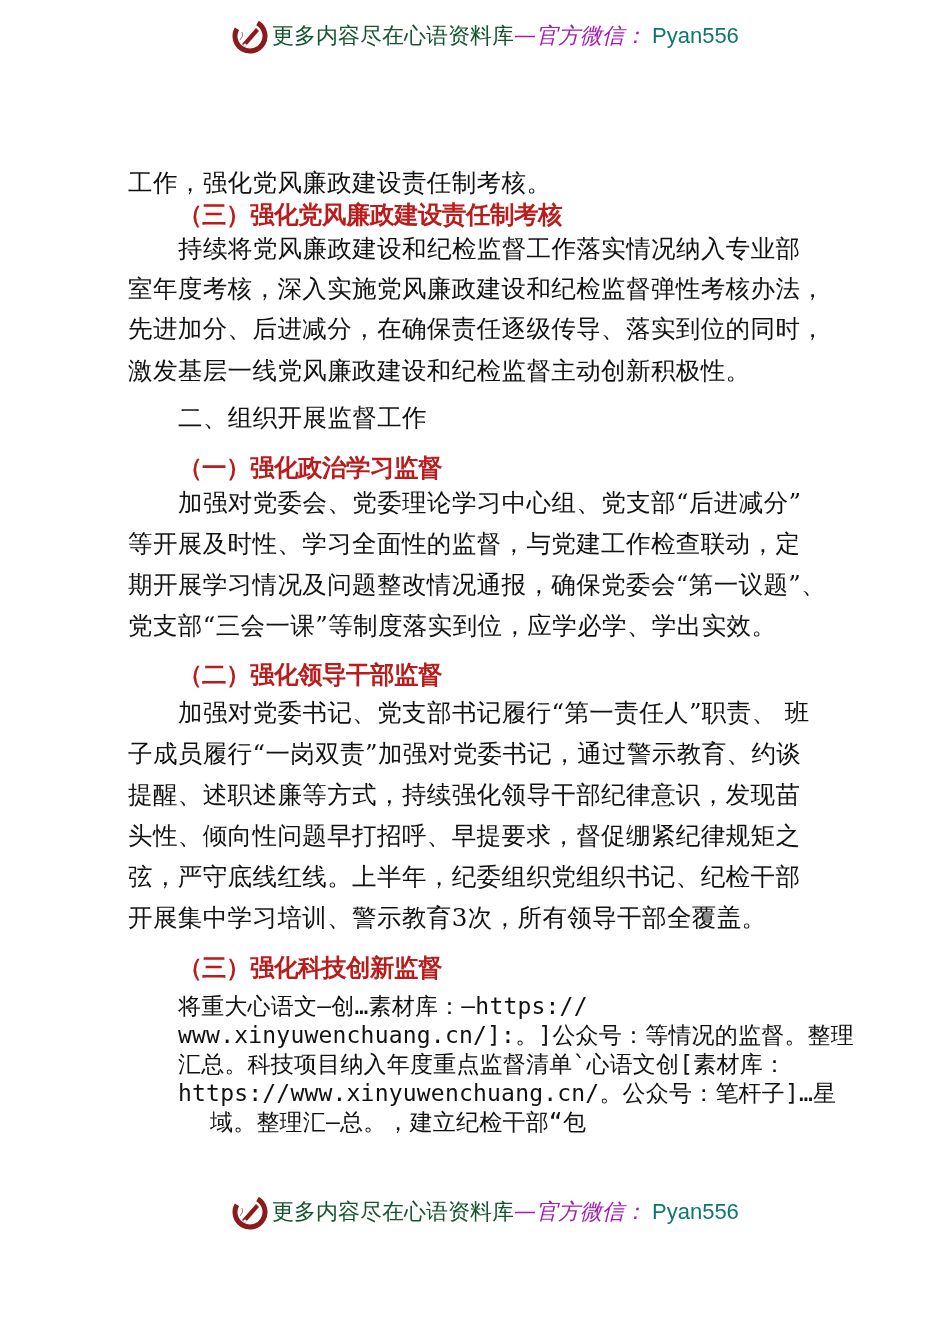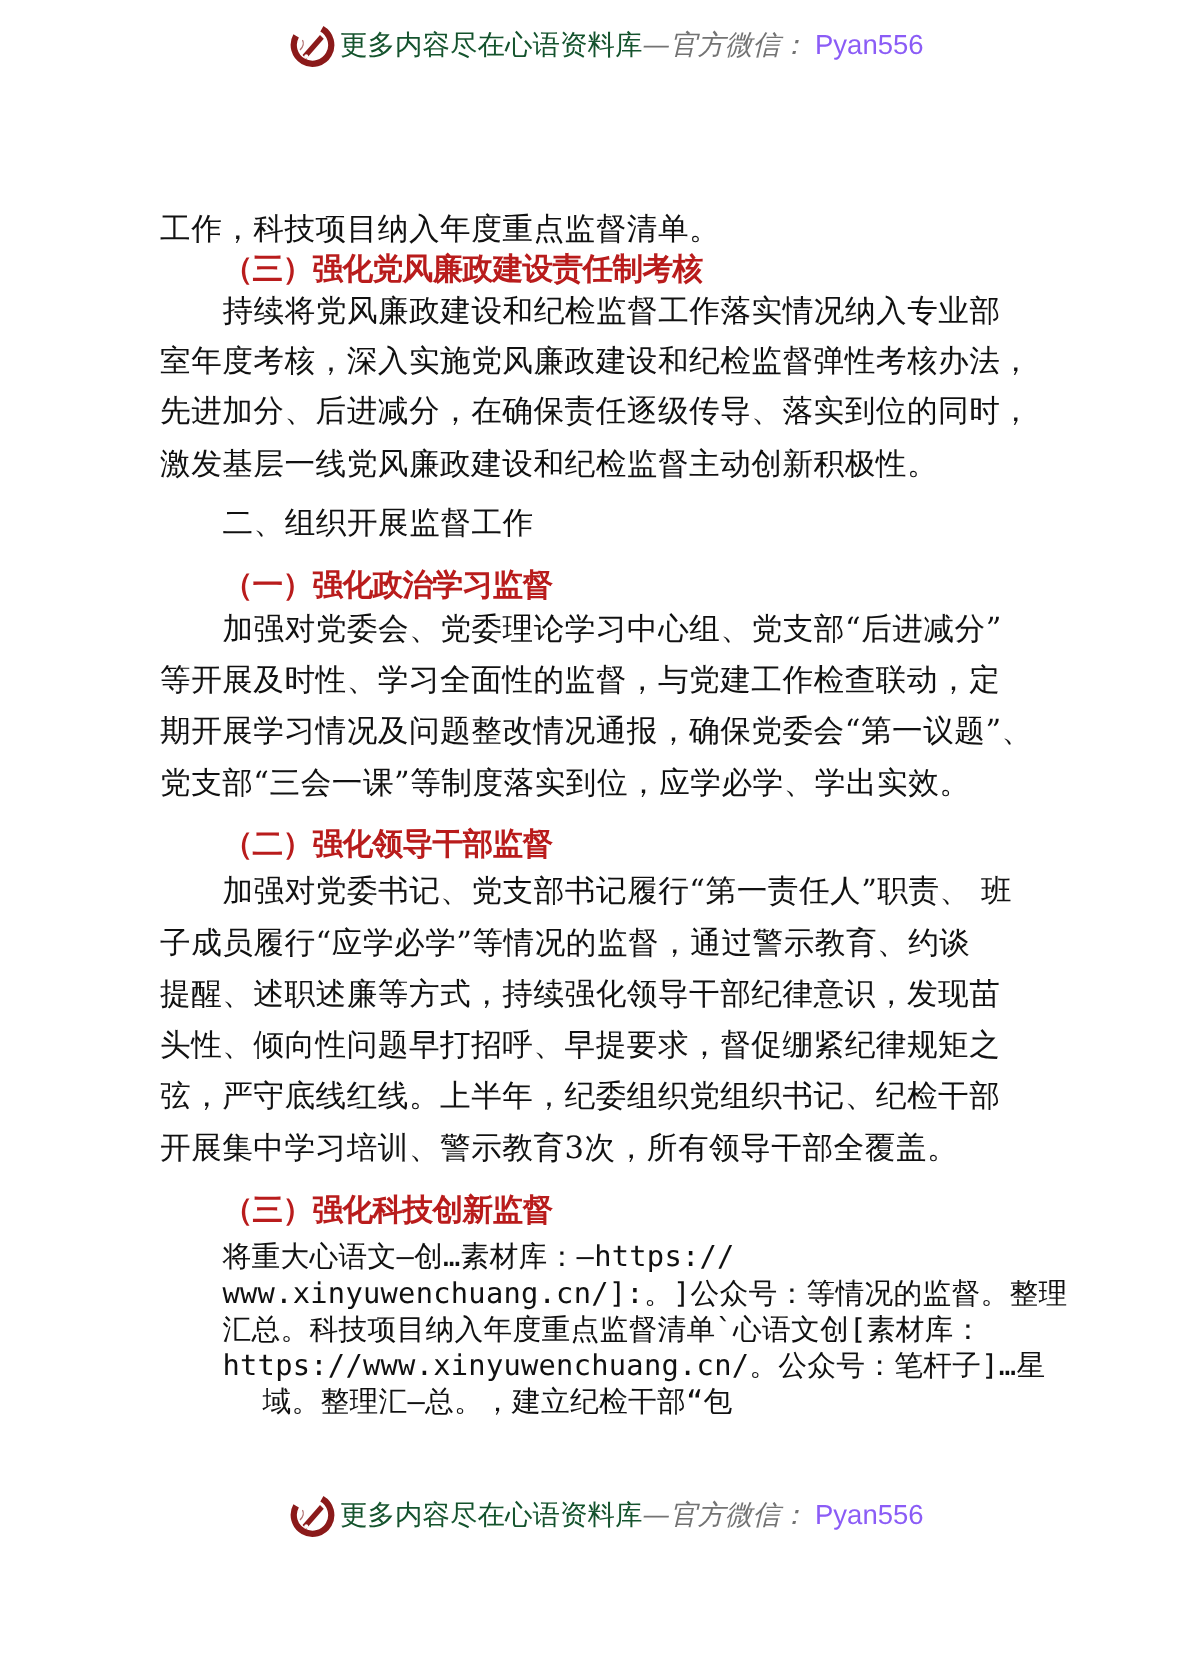--- a/index.html
+++ b/index.html
@@ -31,27 +31,27 @@
       margin-right: 4px;
       display: inline-block;
     }
     .wm-red {
       color: #14532d;
       font-family: "DejaVu Serif", serif;
       font-size: 22px;
       letter-spacing: 0px;
     }
     .wm-gray {
-      color: #737373;
+      color: #a21caf;
       font-family: "DejaVu Serif", serif;
       font-size: 22px;
       font-style: italic;
     }
     .wm-id {
-      color: #8b5cf6;
+      color: #0f766e;
       font-family: "Liberation Sans", sans-serif;
       font-size: 22px;
       margin-left: 6px;
       text-align: center;
     }
     .page {
       position: absolute;
       left: 128px;
       top: 160px;
       width: 700px;
@@ -87,37 +87,37 @@
     <path d="M10 26 L24 10 L27 13 L13 29 Z" fill="#8b1a1a"></path>
     <path d="M8 22 Q12 18 10 14" fill="none" stroke="#b07070" stroke-width="1"></path>
     <circle cx="13" cy="27" r="1.6" fill="#fff"></circle>
   </svg>
   <span class="wm-red">更多内容尽在心语资料库</span>
   <span class="wm-gray">—官方微信：</span>
   <span class="wm-id">Pyan556</span>
 </div>
 
 <div class="page">
-  <div class="line" style="top:8px;left:0;">工作，科技项目纳入年度重点监督清单。</div>
+  <div class="line" style="top:8px;left:0;">工作，强化党风廉政建设责任制考核。</div>
   <div class="line heading" style="top:40px;left:50px;">（三）强化党风廉政建设责任制考核</div>
   <div class="line" style="top:74px;left:50px;">持续将党风廉政建设和纪检监督工作落实情况纳入专业部</div>
   <div class="line" style="top:114px;">室年度考核，深入实施党风廉政建设和纪检监督弹性考核办法，</div>
   <div class="line" style="top:154px;">先进加分、后进减分，在确保责任逐级传导、落实到位的同时，</div>
   <div class="line" style="top:196px;">激发基层一线党风廉政建设和纪检监督主动创新积极性。</div>
   <div class="line" style="top:243px;left:50px;">二、组织开展监督工作</div>
 
   <div class="line heading" style="top:293px;left:50px;">（一）强化政治学习监督</div>
   <div class="line" style="top:328px;left:50px;">加强对党委会、党委理论学习中心组、党支部“后进减分”</div>
   <div class="line" style="top:369px;">等开展及时性、学习全面性的监督，与党建工作检查联动，定</div>
   <div class="line" style="top:410px;">期开展学习情况及问题整改情况通报，确保党委会“第一议题”、</div>
   <div class="line" style="top:451px;">党支部“三会一课”等制度落实到位，应学必学、学出实效。</div>
 
   <div class="line heading" style="top:500px;left:50px;">（二）强化领导干部监督</div>
   <div class="line" style="top:538px;left:50px;">加强对党委书记、党支部书记履行“第一责任人”职责、 班</div>
-  <div class="line" style="top:579px;">子成员履行“应学必学”等情况的监督，通过警示教育、约谈</div>
+  <div class="line" style="top:579px;">子成员履行“一岗双责”加强对党委书记，通过警示教育、约谈</div>
   <div class="line" style="top:620px;">提醒、述职述廉等方式，持续强化领导干部纪律意识，发现苗</div>
   <div class="line" style="top:661px;">头性、倾向性问题早打招呼、早提要求，督促绷紧纪律规矩之</div>
   <div class="line" style="top:702px;">弦，严守底线红线。上半年，纪委组织党组织书记、纪检干部</div>
   <div class="line" style="top:743px;">开展集中学习培训、警示教育3次，所有领导干部全覆盖。</div>
 
   <div class="line heading" style="top:793px;left:50px;">（三）强化科技创新监督</div>
   <div class="line mono" style="top:832px;left:50px;">将重大心语文—创…素材库：—https://</div>
   <div class="line mono" style="top:861px;left:50px;">www.xinyuwenchuang.cn/]:。]公众号：等情况的监督。整理</div>
   <div class="line mono" style="top:890px;left:50px;">汇总。科技项目纳入年度重点监督清单`心语文创[素材库：</div>
   <div class="line mono" style="top:919px;left:50px;">https://www.xinyuwenchuang.cn/。公众号：笔杆子]…星</div>

